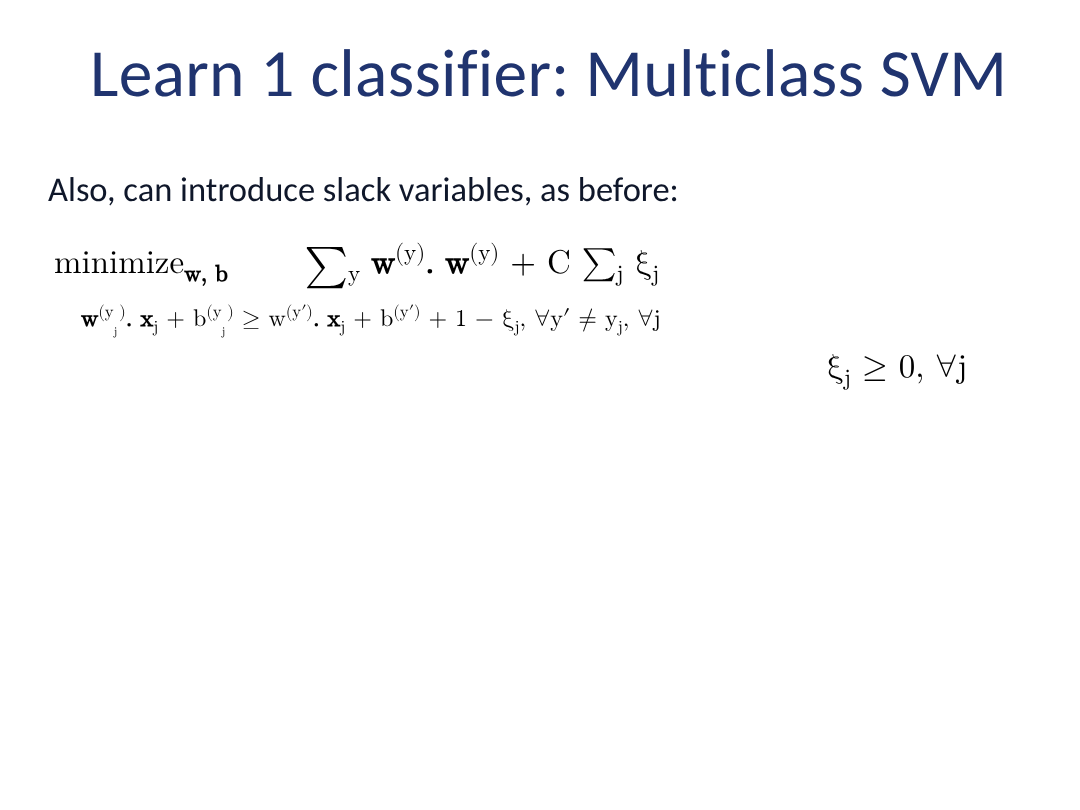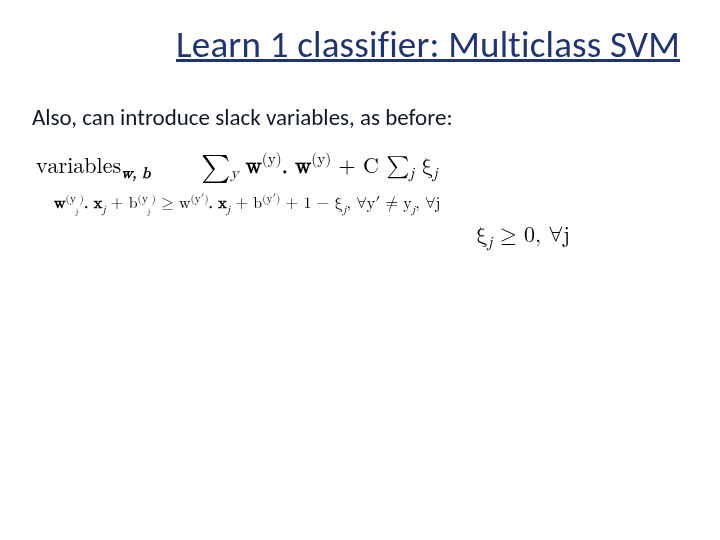--- a/index.html
+++ b/index.html
@@ -8,46 +8,45 @@
     width: 720px;
     height: 540px;
     background: #fff;
     font-family: Calibri, "Segoe UI", Arial, sans-serif;
     color: #000;
     position: relative;
     overflow: hidden;
   }
   .title {
     color: #20346f;
-    font-size: 37px;
+    font-size: 45px;
     font-weight: 400;
-    text-align: right;
+    text-align: left;
     margin: 22px 40px 0 60px;
     letter-spacing: 0.2px;
-    text-decoration: underline;
   }
   .subtext {
     font-size: 23px;
     margin: 36px 0 0 32px;
     color: #0f172a;
   }
   .math {
     font-family: "Cambria Math", "STIXGeneral", "Latin Modern Math", Georgia, serif;
     margin: 16px 0 0 36px;
     color: #000;
   }
   .line {
     white-space: nowrap;
     line-height: 1.55;
   }
   .l1 { font-size: 22px; margin-left: 0; }
   .l2 { font-size: 16px; margin-left: 18px; }
-  .l3 { font-size: 22px; margin-left: 440px; }
+  .l3 { font-size: 22px; margin-left: 440px; text-align: center; }
   .sup { font-size: 0.70em; vertical-align: super; }
-  .sub { font-size: 0.70em; vertical-align: sub; font-style: italic; }
+  .sub { font-size: 0.70em; vertical-align: sub; }
   .subsup {
     display: inline-block;
     position: relative;
     width: 0;
   }
   .subsup .s-sub {
     position: absolute;
     left: 0;
     top: 0.55em;
     font-size: 0.70em;
@@ -58,21 +57,21 @@
 </head>
 <body>
 
 <div class="title">Learn 1 classifier: Multiclass SVM</div>
 
 <div class="subtext">Also, can introduce slack variables, as before:</div>
 
 <div class="math">
 
   <div class="line l1">
-    <span>variables</span><span class="sub bold">w, b</span>
+    <span>minimize</span><span class="sub bold">w, b</span>
     &nbsp;&nbsp;&nbsp;&nbsp;&nbsp;
     <span class="big">∑</span><span class="sub">y</span>
     <span class="bold"> w</span><span class="sup">(y)</span><span class="bold">. w</span><span class="sup">(y)</span><span> + C ∑</span><span class="sub">j</span><span> ξ</span><span class="sub">j</span>
   </div>
 
   <div class="line l2">
     <span class="bold">w</span><span class="sup"><span>(y</span><span class="subsup"><span class="s-sub">j</span></span>&nbsp;<span>)</span></span><span class="bold">. x</span><span class="sub">j</span><span> + b</span><span class="sup"><span>(y</span><span class="subsup"><span class="s-sub">j</span></span>&nbsp;<span>)</span></span><span><span> ≥ w</span></span><span class="sup">(y′)</span><span class="bold">. x</span><span class="sub">j</span><span> + b</span><span class="sup">(y′)</span><span> + 1 − ξ</span><span class="sub">j</span><span>,  ∀y′ ≠ y</span><span class="sub">j</span><span>,  ∀j</span>
   </div>
 
   <div class="line l3">

